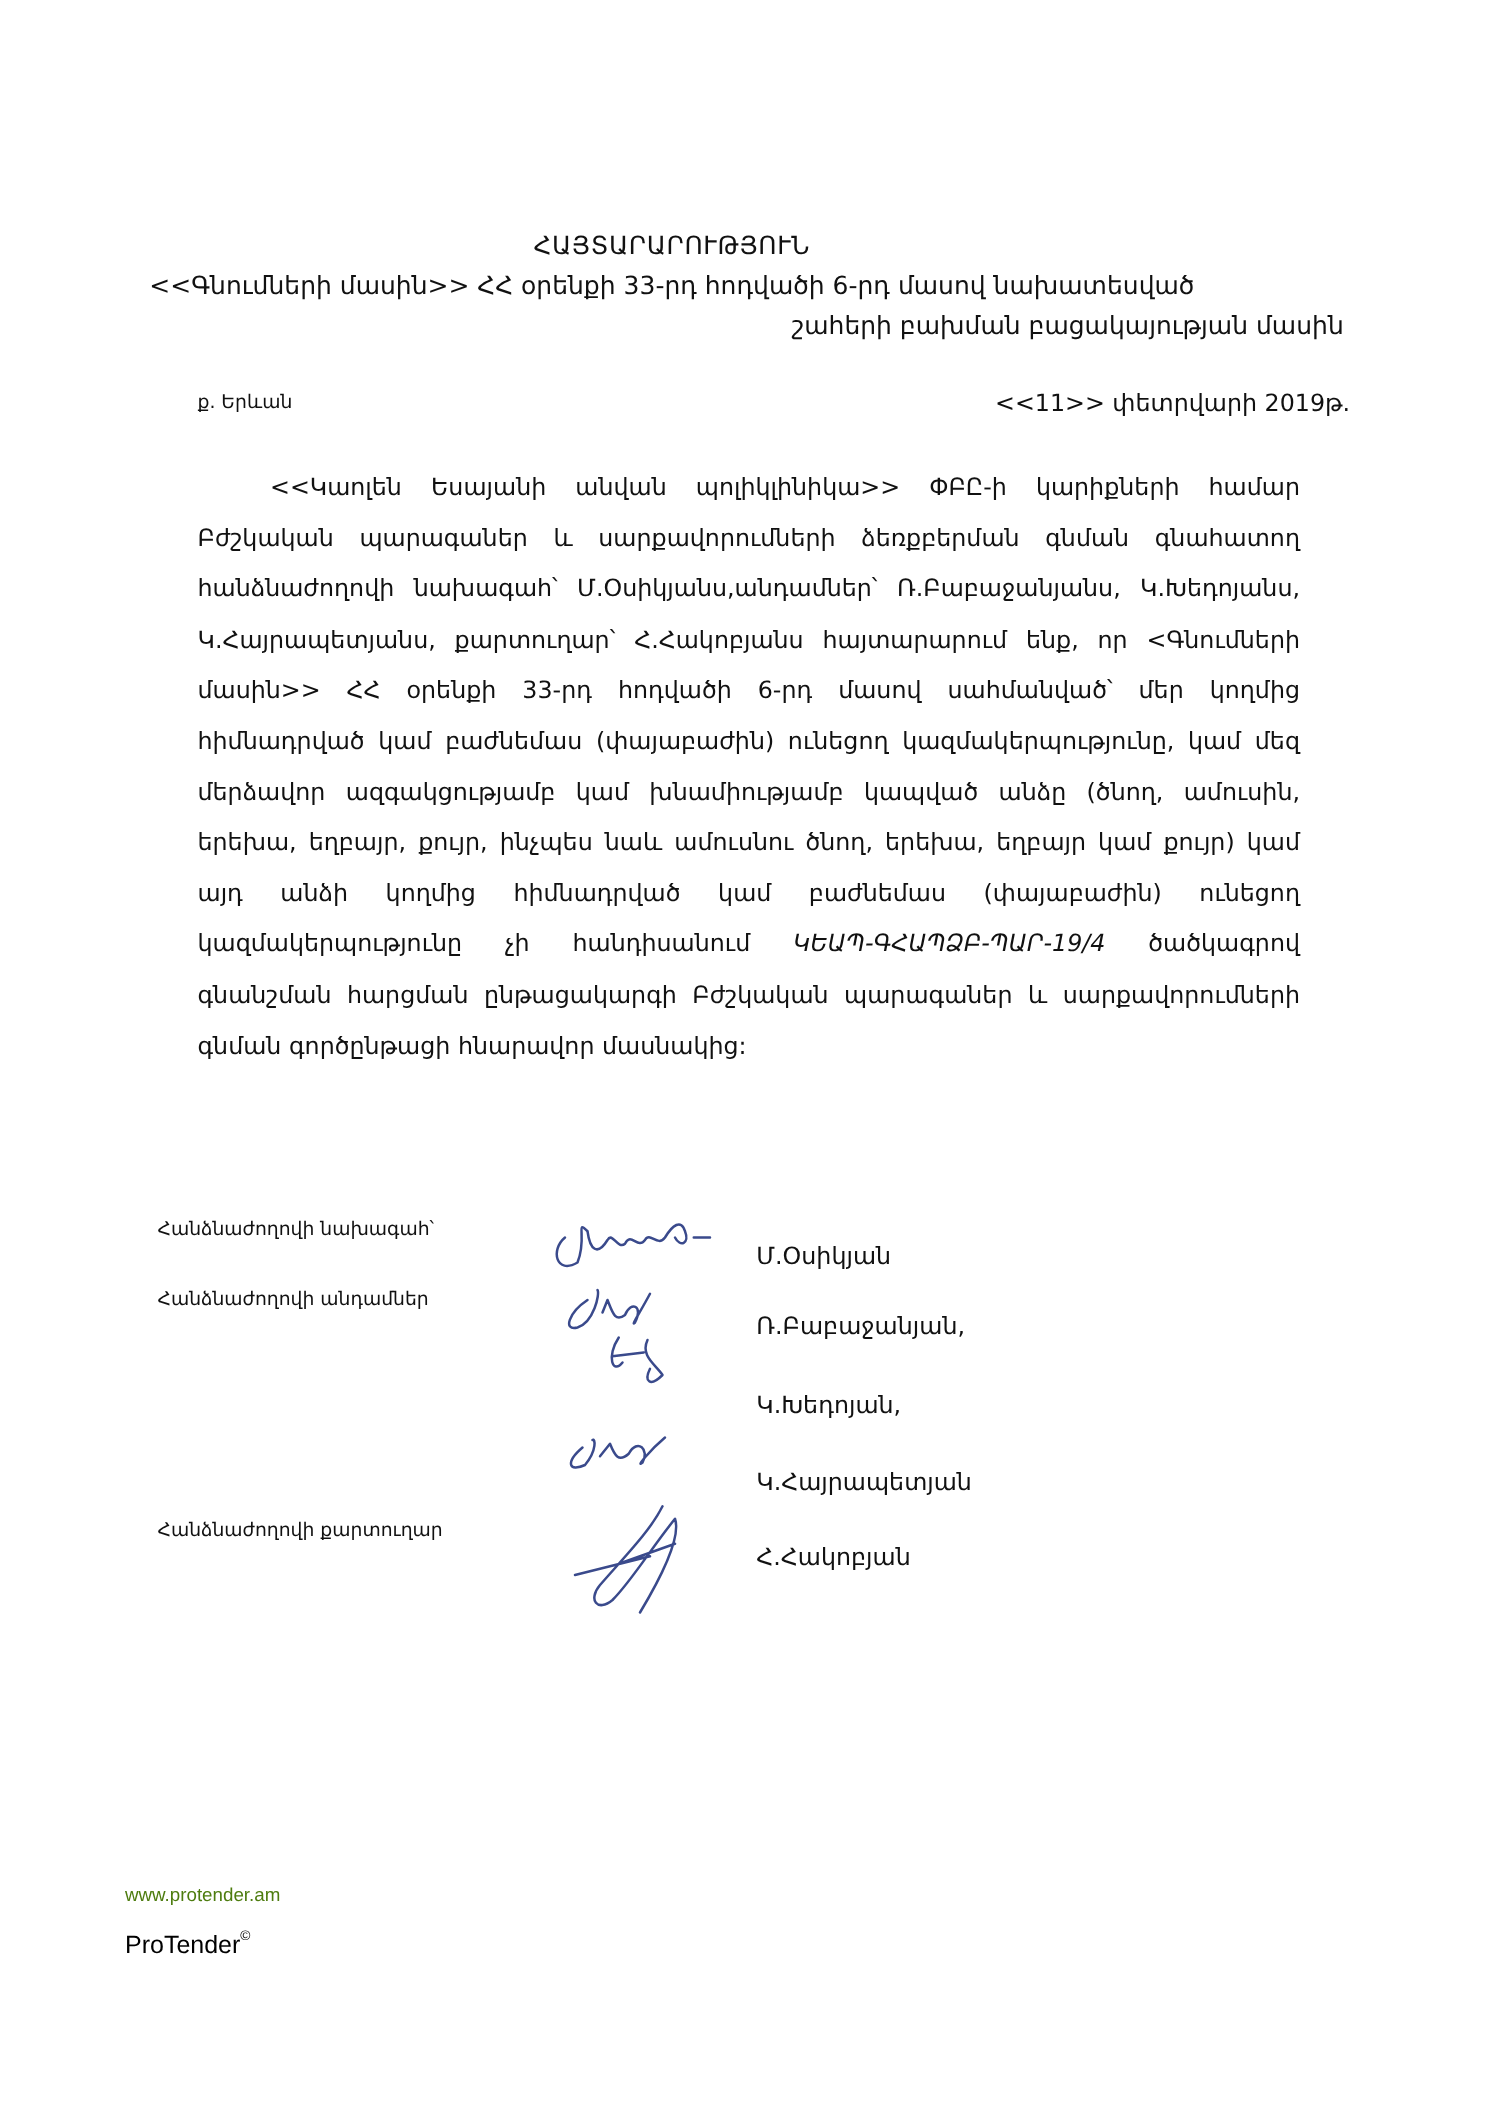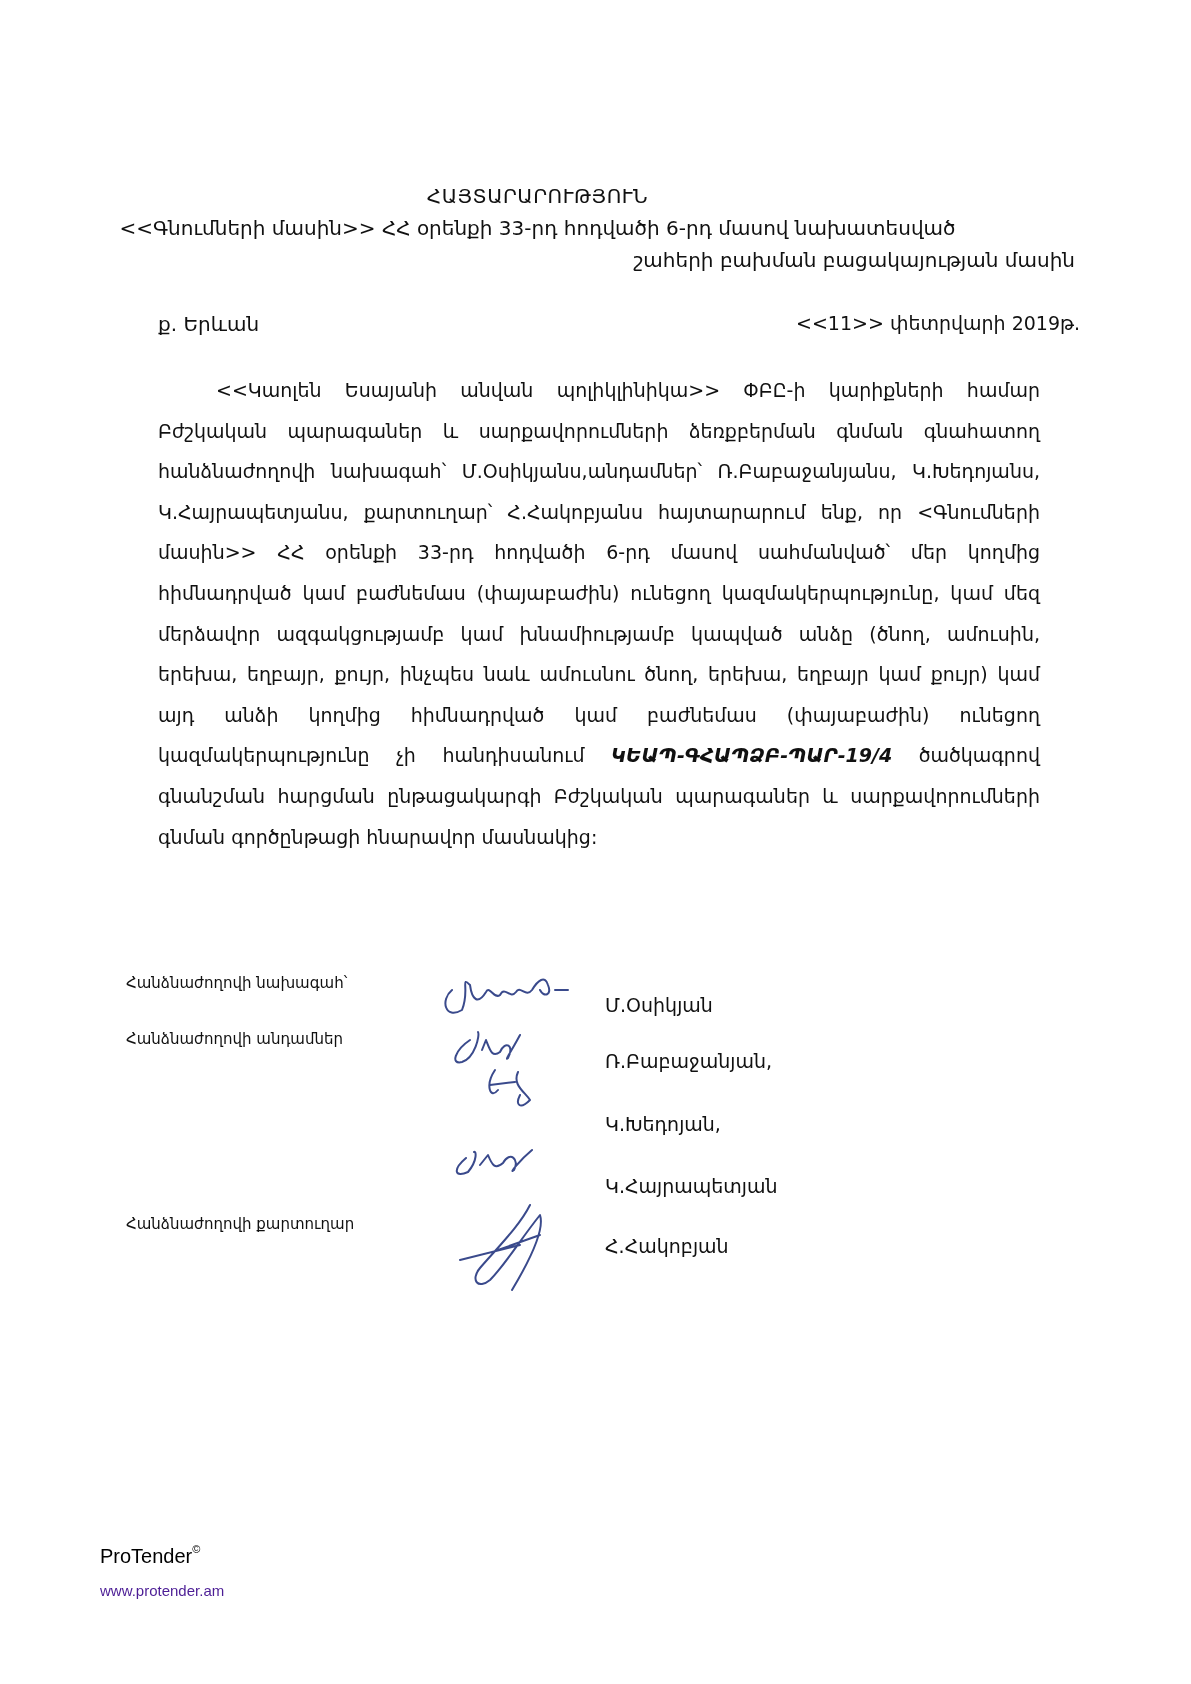--- a/index.html
+++ b/index.html
@@ -3,31 +3,31 @@
   <meta charset="utf-8">
   <style>
     html, body { margin: 0; padding: 0; background: #ffffff; }
     body { width: 1191px; height: 1684px; position: relative; overflow: hidden;
            font-family: "DejaVu Sans", "Liberation Sans", sans-serif; color: #111; }
     .abs { position: absolute; }
     .title { left: 0; width: 1075px; text-align: center; font-size: 20px; line-height: 32px; }
     .t1 { top: 180px; letter-spacing: 0.5px; }
     .t2 { top: 212px; }
     .t3 { top: 244px; text-align: right; }
-    .place { left: 158px; top: 312px; font-size: 20px; }
+    .place { left: 158px; top: 312px; font-size: 15px; }
     .date { left: 796px; top: 312px; font-size: 19px; }
     .body-text { left: 158px; top: 370px; width: 882px; font-size: 19px; line-height: 40.6px;
                  text-align: justify; text-indent: 58px; }
-    .code { font-style: italic; font-weight: bold; }
+    .code { font-style: italic; }
     .sig-label { left: 126px; font-size: 15px; }
     .sig-name { left: 605px; font-size: 19px; margin-top: 20px; }
     .sig { left: 0; top: 0; }
     .brand { left: 100px; top: 1543px; font-size: 20px; color: #000000; font-family: "Liberation Sans", sans-serif; }
     .brand sup { font-size: 11px; vertical-align: 10px; }
-    .url { left: 100px; top: 1582px; font-size: 15px; color: #4c1d95; font-family: "Liberation Sans", sans-serif; }
+    .url { left: 100px; top: 1508px; font-size: 15px; color: #4d7c0f; font-family: "Liberation Sans", sans-serif; }
   </style>
 </head>
 <body>
 
 <div class="abs title t1">ՀԱՅՏԱՐԱՐՈՒԹՅՈՒՆ</div>
 <div class="abs title t2">&lt;&lt;Գնումների մասին&gt;&gt; ՀՀ օրենքի 33-րդ հոդվածի 6-րդ մասով նախատեսված</div>
 <div class="abs title t3">շահերի բախման բացակայության մասին</div>
 
 <div class="abs place">ք. Երևան</div>
 <div class="abs date">&lt;&lt;11&gt;&gt; փետրվարի 2019թ.</div>

